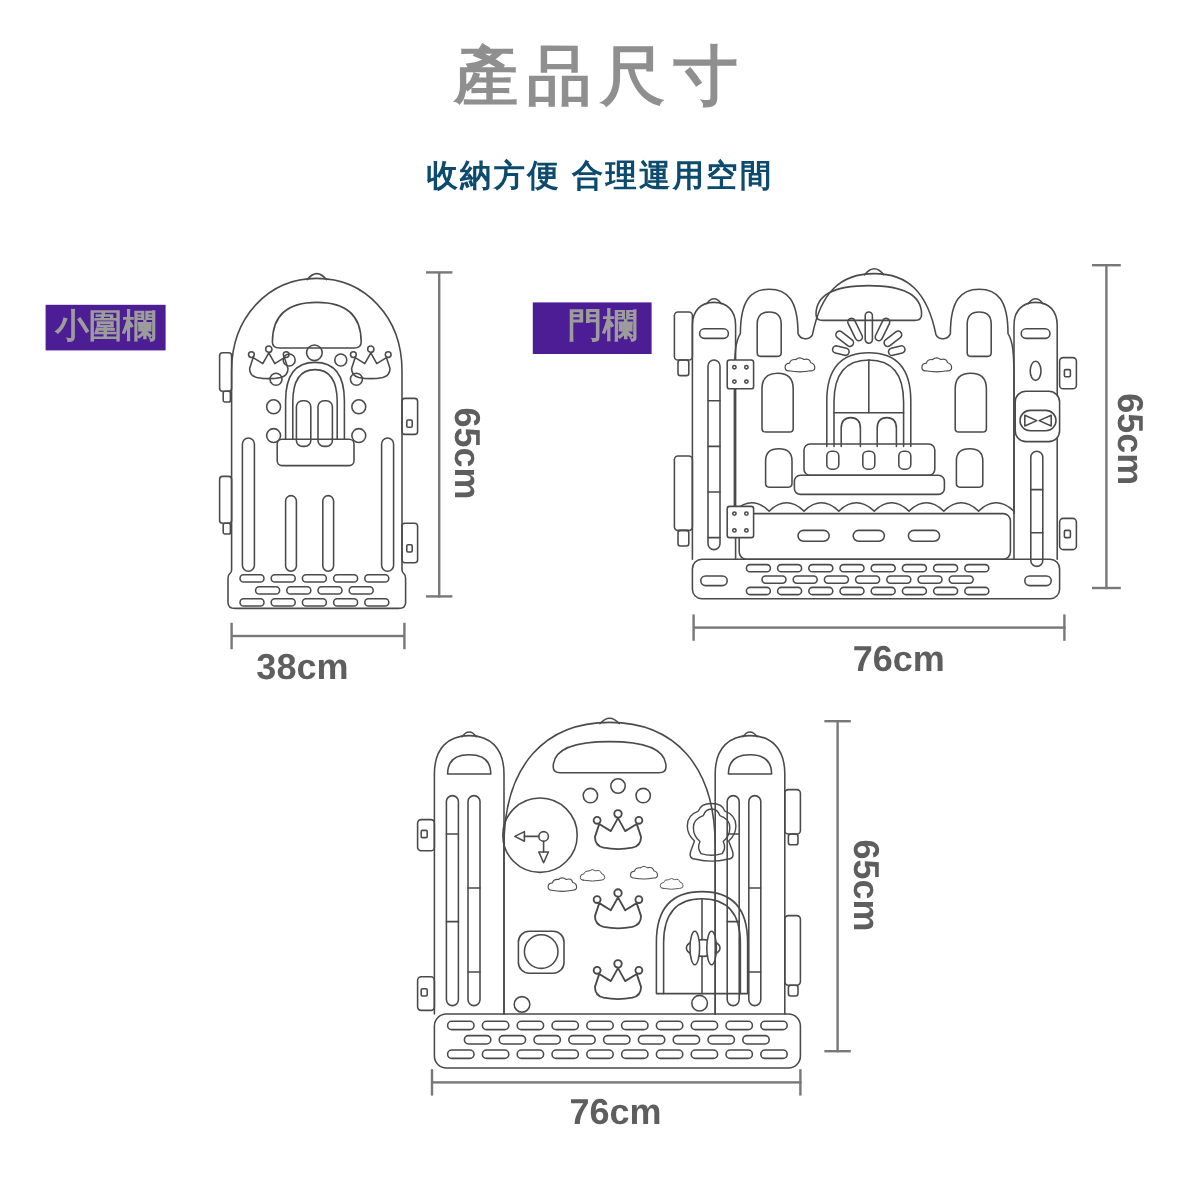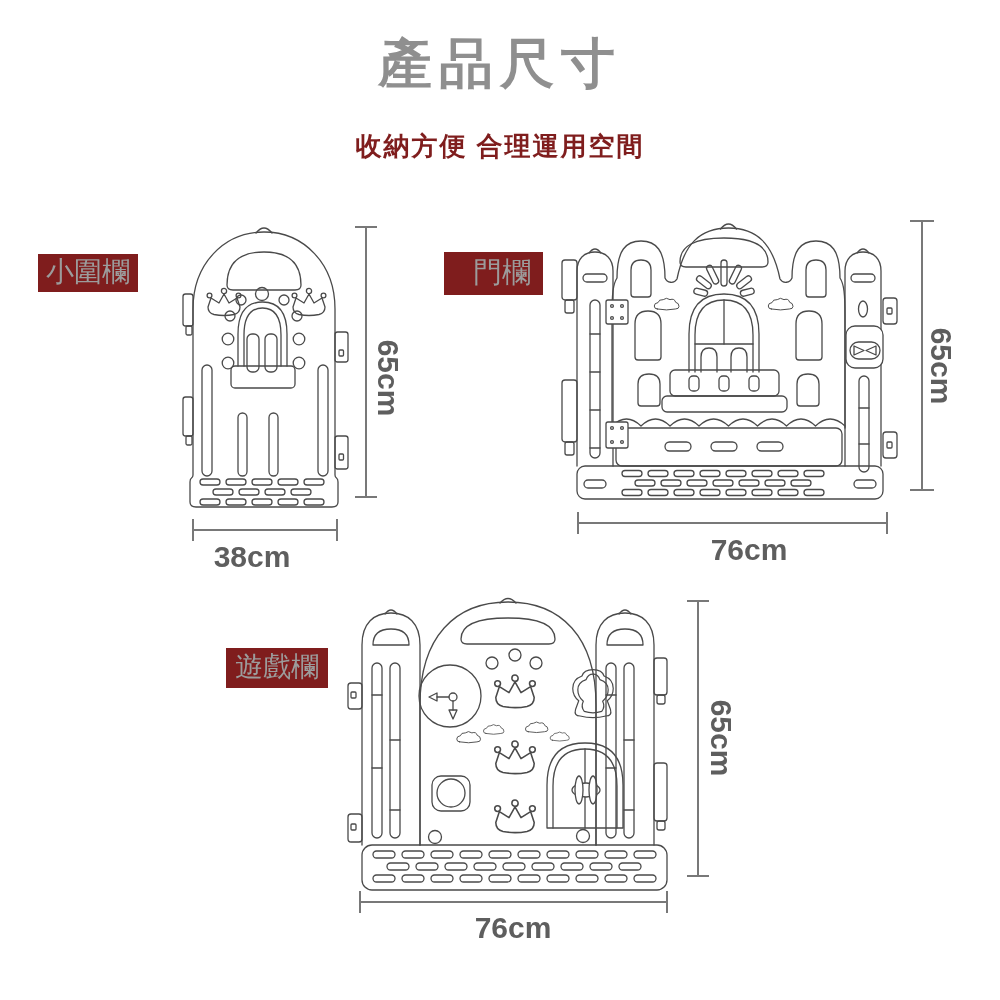--- a/index.html
+++ b/index.html
@@ -6,25 +6,25 @@
   #stage{
     position:relative;width:1000px;height:980px;background:#ffffff;overflow:hidden;
     font-family:"Liberation Sans","DejaVu Sans",sans-serif;
   }
   .title{
     position:absolute;top:28px;left:0;right:0;text-align:center;
     font-size:54px;font-weight:700;color:#8f8f8f;letter-spacing:7px;
   }
   .subtitle{
     position:absolute;top:129px;left:0;right:0;text-align:center;
-    font-size:26px;font-weight:600;color:#7f1d1d;letter-spacing:2px;
+    font-size:26px;font-weight:600;color:#0c4a6e;letter-spacing:2px;
   }
   .fig-label{
-    position:absolute;background:#7f1d1d;color:#9c9c9c;
-    font-weight:400;white-space:nowrap;line-height:1;
+    position:absolute;background:#4c1d95;color:#9c9c9c;
+    font-weight:700;white-space:nowrap;line-height:1;
   }
   .lab-small{left:38px;top:254px;font-size:28px;padding:4px 8px 6px 8px;}
   .lab-door{left:444px;top:252px;font-size:29px;padding:6px 12px 8px 29px;}
   .lab-play{left:226px;top:648px;font-size:28px;padding:5px 9px 7px 9px;}
   svg{position:absolute;overflow:visible;}
   svg .ln{stroke:#4a4a4a;stroke-width:1.3;fill:none;stroke-linecap:round;stroke-linejoin:round;}
   svg .wf{fill:#ffffff;}
   .dline{position:absolute;background:#787878;}
   .dtext{
     position:absolute;color:#5e5e5e;font-size:30px;font-weight:600;
@@ -49,21 +49,20 @@
         <path d="M-13,4 Q-17,4 -17,0 Q-17,-4 -12,-4.5 Q-11,-9 -5,-8.5 Q-1,-12 4,-8.5 Q10,-10.5 11.5,-5 Q16,-4 16,0.5 Q16,4 11,4 Q0,6.5 -13,4 Z"></path>
       </g>
     </defs>
   </svg>
 
   <div class="title">產品尺寸</div>
   <div class="subtitle">收納方便 合理運用空間</div>
 
   <div class="fig-label lab-small">小圍欄</div>
   <div class="fig-label lab-door">門欄</div>
-  <div class="fig-label lab-play">遊戲欄</div>
 
   <svg style="left:178px;top:216px;" width="176" height="296" viewBox="0 0 176 296">
     <g class="ln">
 
       <g>
         <rect x="5" y="78" width="10" height="32" rx="2.5"></rect>
           <rect x="8" y="110" width="6" height="9" rx="1.5"></rect>
         <rect x="5" y="181" width="10" height="39" rx="2.5"></rect>
           <rect x="8" y="220" width="6" height="9" rx="1.5"></rect>
       </g>

